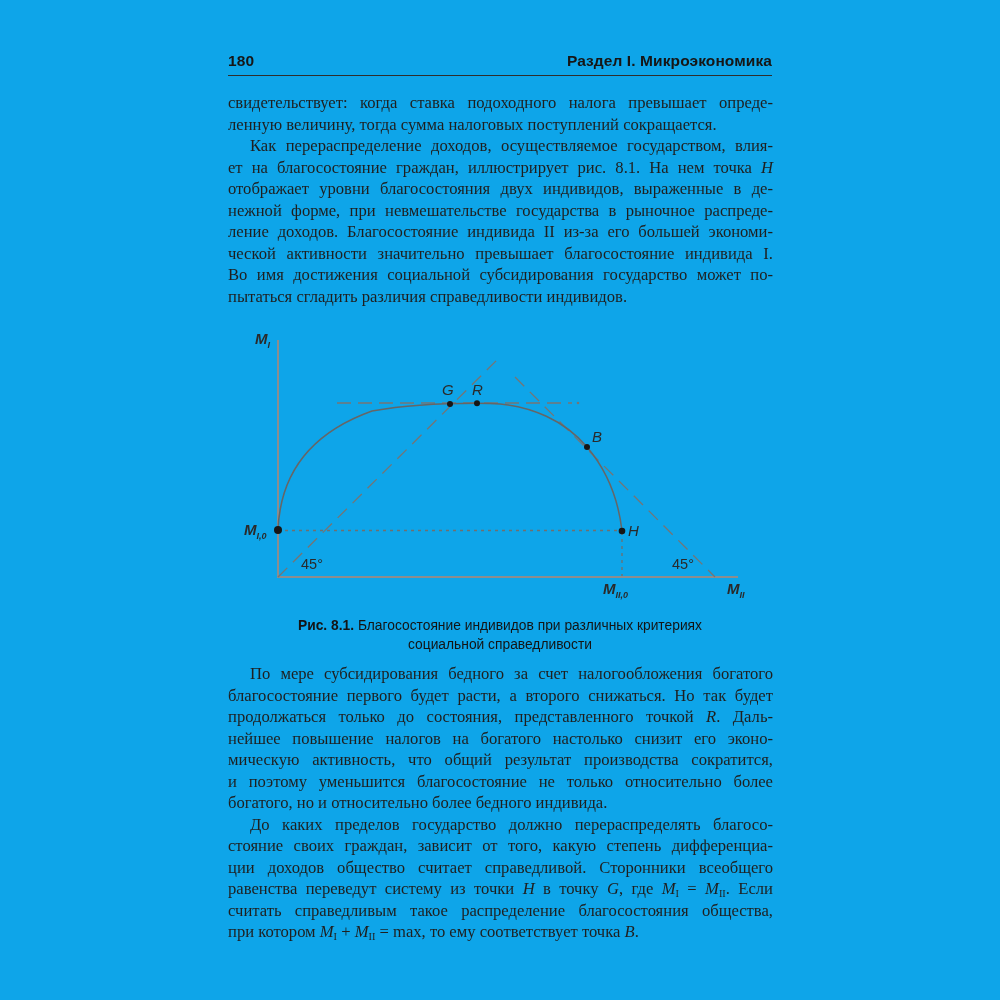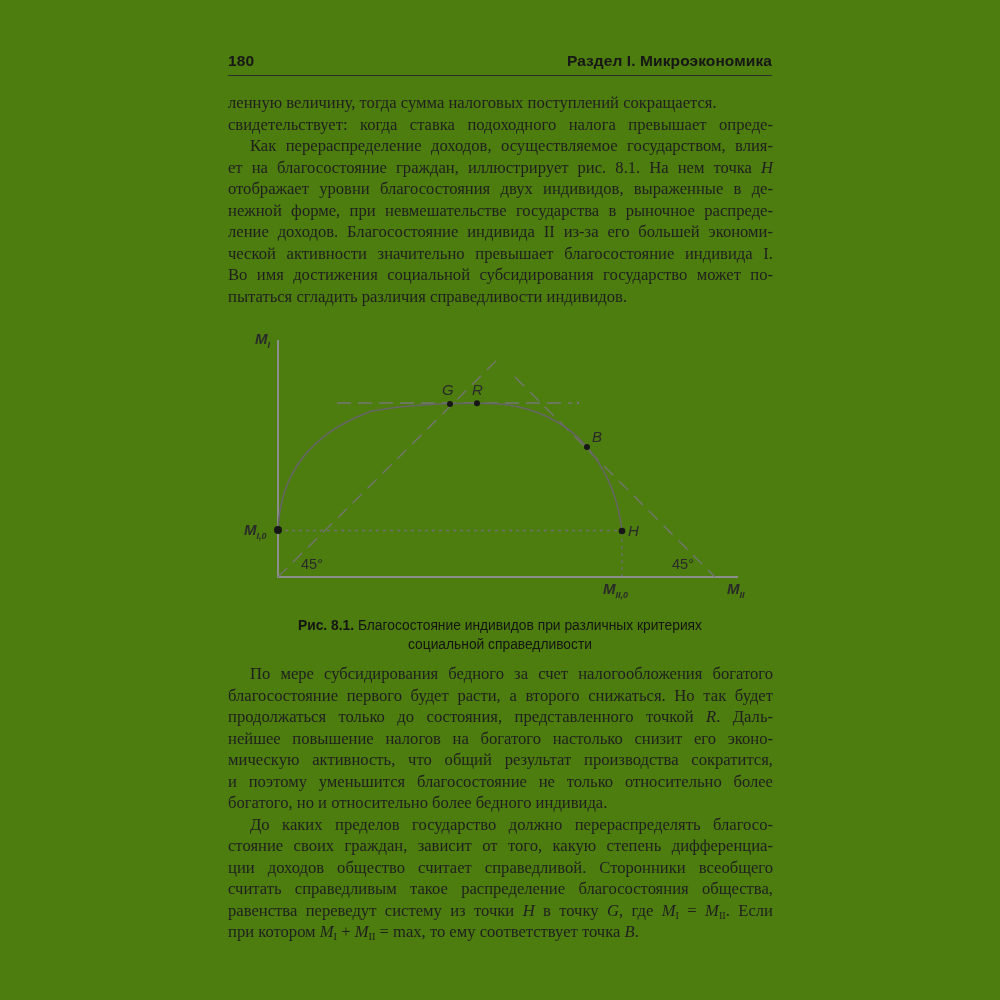--- a/index.html
+++ b/index.html
@@ -1,20 +1,20 @@
 <!DOCTYPE html>
 <html lang="ru"><head>
 <meta charset="utf-8">
 <style>
   * { margin:0; padding:0; box-sizing:border-box; }
   html,body { background:#ffffff; }
   body { width:1000px; height:1000px; position:relative; overflow:hidden; }
   .page {
     position:absolute; left:0; top:0; width:1000px; height:1000px;
-    background:#4d7c0f; color:#1e1e1e;
+    background:#0ea5e9; color:#1e1e1e;
     font-family:"Liberation Serif", serif;
   }
   .header {
     position:absolute; left:228px; top:52px; width:544px;
     display:flex; justify-content:space-between; align-items:baseline;
     font-family:"Liberation Sans", sans-serif; font-weight:bold;
     font-size:15.5px; color:#161616; letter-spacing:0.1px;
   }
   .header-rule {
     position:absolute; left:228px; top:75px; width:544px; height:0;
@@ -50,22 +50,22 @@
 
 <div class="page">
 
   <div class="header">
     <span>180</span>
     <span>Раздел I. Микроэкономика</span>
   </div>
   <div class="header-rule"></div>
 
   <div class="textblock" id="body-a">
+      <div class="tl">свидетельствует: когда ставка подоходного налога превышает опреде-</div>
       <div class="tl last">ленную величину, тогда сумма налоговых поступлений сокращается.</div>
-      <div class="tl">свидетельствует: когда ставка подоходного налога превышает опреде-</div>
       <div class="tl ind">Как перераспределение доходов, осуществляемое государством, влия-</div>
       <div class="tl">ет на благосостояние граждан, иллюстрирует рис. 8.1. На нем точка <i>H</i></div>
       <div class="tl">отображает уровни благосостояния двух индивидов, выраженные в де-</div>
       <div class="tl">нежной форме, при невмешательстве государства в рыночное распреде-</div>
       <div class="tl">ление доходов. Благосостояние индивида II из-за его большей экономи-</div>
       <div class="tl">ческой активности значительно превышает благосостояние индивида I.</div>
       <div class="tl">Во имя достижения социальной субсидирования государство может по-</div>
       <div class="tl last">пытаться сгладить различия справедливости индивидов.</div>
     </div>
 
@@ -117,18 +117,18 @@
       <div class="tl ind">По мере субсидирования бедного за счет налогообложения богатого</div>
       <div class="tl">благосостояние первого будет расти, а второго снижаться. Но так будет</div>
       <div class="tl">продолжаться только до состояния, представленного точкой <i>R</i>. Даль-</div>
       <div class="tl">нейшее повышение налогов на богатого настолько снизит его эконо-</div>
       <div class="tl">мическую активность, что общий результат производства сократится,</div>
       <div class="tl">и поэтому уменьшится благосостояние не только относительно более</div>
       <div class="tl last">богатого, но и относительно более бедного индивида.</div>
       <div class="tl ind">До каких пределов государство должно перераспределять благосо-</div>
       <div class="tl">стояние своих граждан, зависит от того, какую степень дифференциа-</div>
       <div class="tl">ции доходов общество считает справедливой. Сторонники всеобщего</div>
+      <div class="tl">равенства переведут систему из точки <i>H</i> в точку <i>G</i>, где <i>M</i><sub>I</sub> = <i>M</i><sub>II</sub>. Если</div>
       <div class="tl">считать справедливым такое распределение благосостояния общества,</div>
-      <div class="tl">равенства переведут систему из точки <i>H</i> в точку <i>G</i>, где <i>M</i><sub>I</sub> = <i>M</i><sub>II</sub>. Если</div>
       <div class="tl last">при котором <i>M</i><sub>I</sub> + <i>M</i><sub>II</sub> = max, то ему соответствует точка <i>B</i>.</div>
     </div>
 
 </div>
 
 </body></html>

